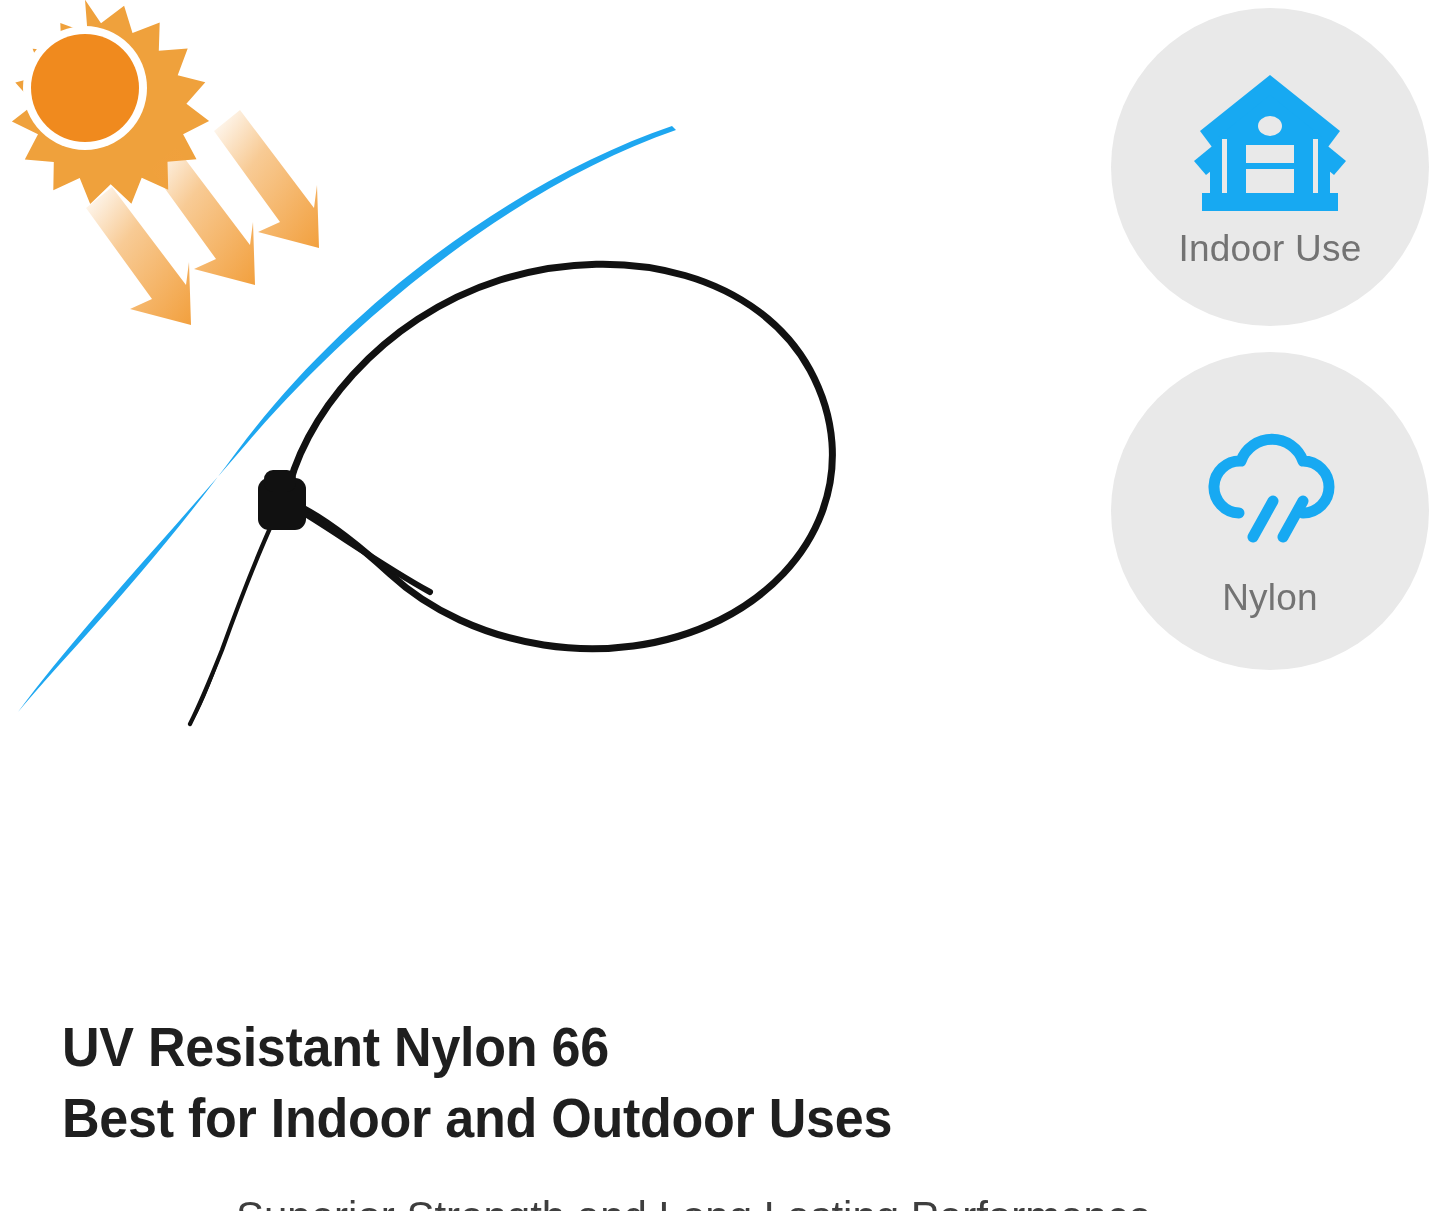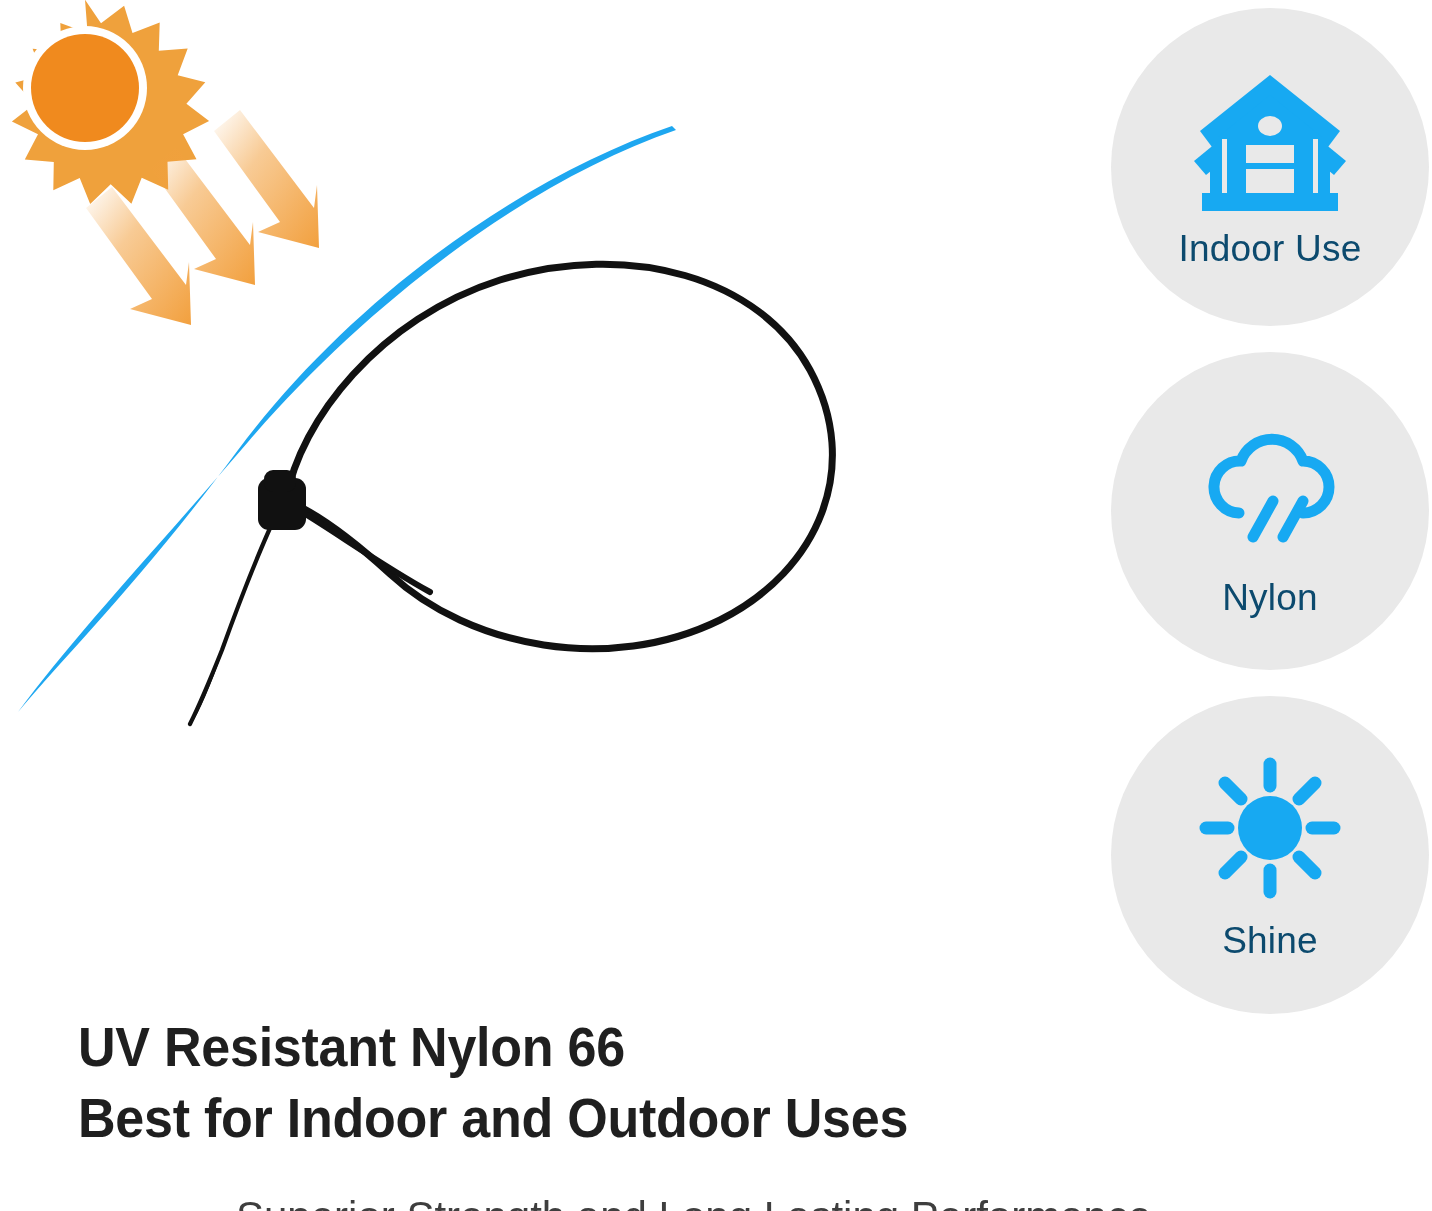--- a/index.html
+++ b/index.html
@@ -69,35 +69,35 @@
     margin-bottom: 6px;
   }
   .badge-icon svg {
     display: block;
     overflow: visible;
   }
   .badge-label {
     font-family: "Liberation Sans", "DejaVu Sans", sans-serif;
     font-size: 37px;
     font-weight: 400;
-    color: #0c4a6e;
+    color: #737373;
     letter-spacing: 0.2px;
     line-height: 1;
     text-align: center;
     white-space: nowrap;
   }
   
   #badge-indoor-use .badge-icon { margin-bottom: 10px; }
   #badge-rain .badge-icon { margin-bottom: 20px; }
   #badge-shine .badge-icon { margin-bottom: 18px; }
 
   
   .headline {
     position: absolute;
-    left: 78px;
+    left: 62px;
     top: 1012px;
     width: 1000px;
   }
   .headline-line {
     font-family: "Liberation Sans Narrow", "Liberation Sans", "DejaVu Sans", sans-serif;
     font-size: 56px;
     font-weight: 700;
     color: #1f1f1f;
     line-height: 1.26;
     letter-spacing: -0.3px;
@@ -279,40 +279,20 @@
                      A 26 26 0 0 1 112 96"></path>
 
             <path d="M 82 84 L 62 120"></path>
             <path d="M 112 84 L 92 120"></path>
           </g>
         </svg>
       </div>
       <div class="badge-label">Nylon</div>
     </div>
 
-    <div class="badge" id="badge-shine">
-      <div class="badge-icon">
-        <svg width="148" height="148" viewBox="0 0 148 148" xmlns="http://www.w3.org/2000/svg">
-          <circle cx="74" cy="74" r="32" fill="#17a9f2"></circle>
-          <g stroke="#17a9f2" stroke-width="13" stroke-linecap="round">
-
-            <line x1="74" y1="10" x2="74" y2="32"></line>
-            <line x1="74" y1="116" x2="74" y2="138"></line>
-            <line x1="10" y1="74" x2="32" y2="74"></line>
-            <line x1="116" y1="74" x2="138" y2="74"></line>
-
-            <line x1="29" y1="29" x2="45" y2="45"></line>
-            <line x1="103" y1="103" x2="119" y2="119"></line>
-            <line x1="119" y1="29" x2="103" y2="45"></line>
-            <line x1="45" y1="103" x2="29" y2="119"></line>
-          </g>
-        </svg>
-      </div>
-      <div class="badge-label">Shine</div>
-    </div>
 
   </div>
 
   <div class="headline">
     <div class="headline-line">UV Resistant Nylon 66</div>
     <div class="headline-line">Best for Indoor and Outdoor Uses</div>
   </div>
 
   <div class="clipped-line">
     <div class="clipped-line-text">Superior Strength and Long Lasting Performance</div>

